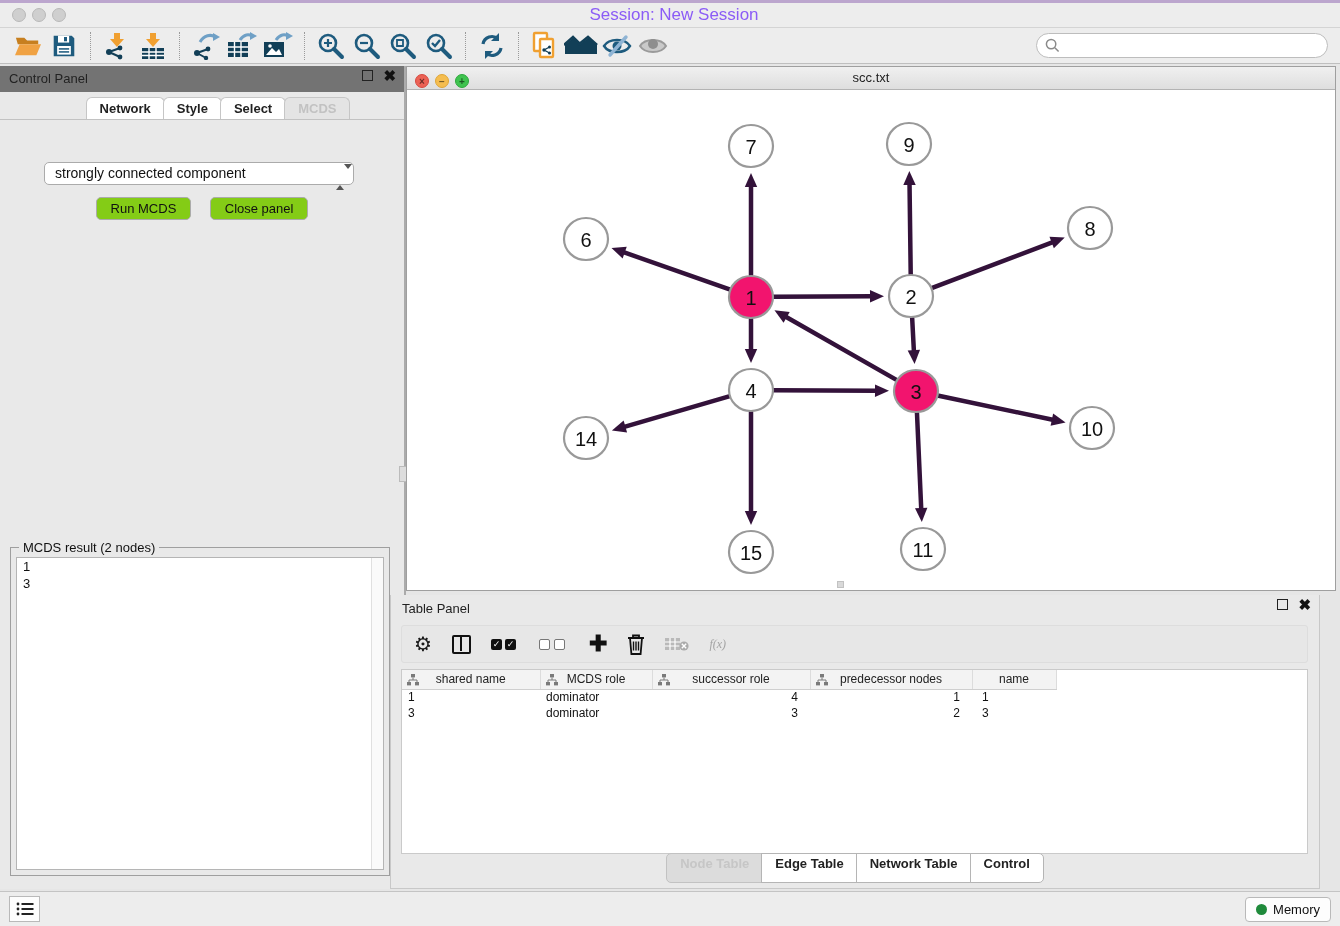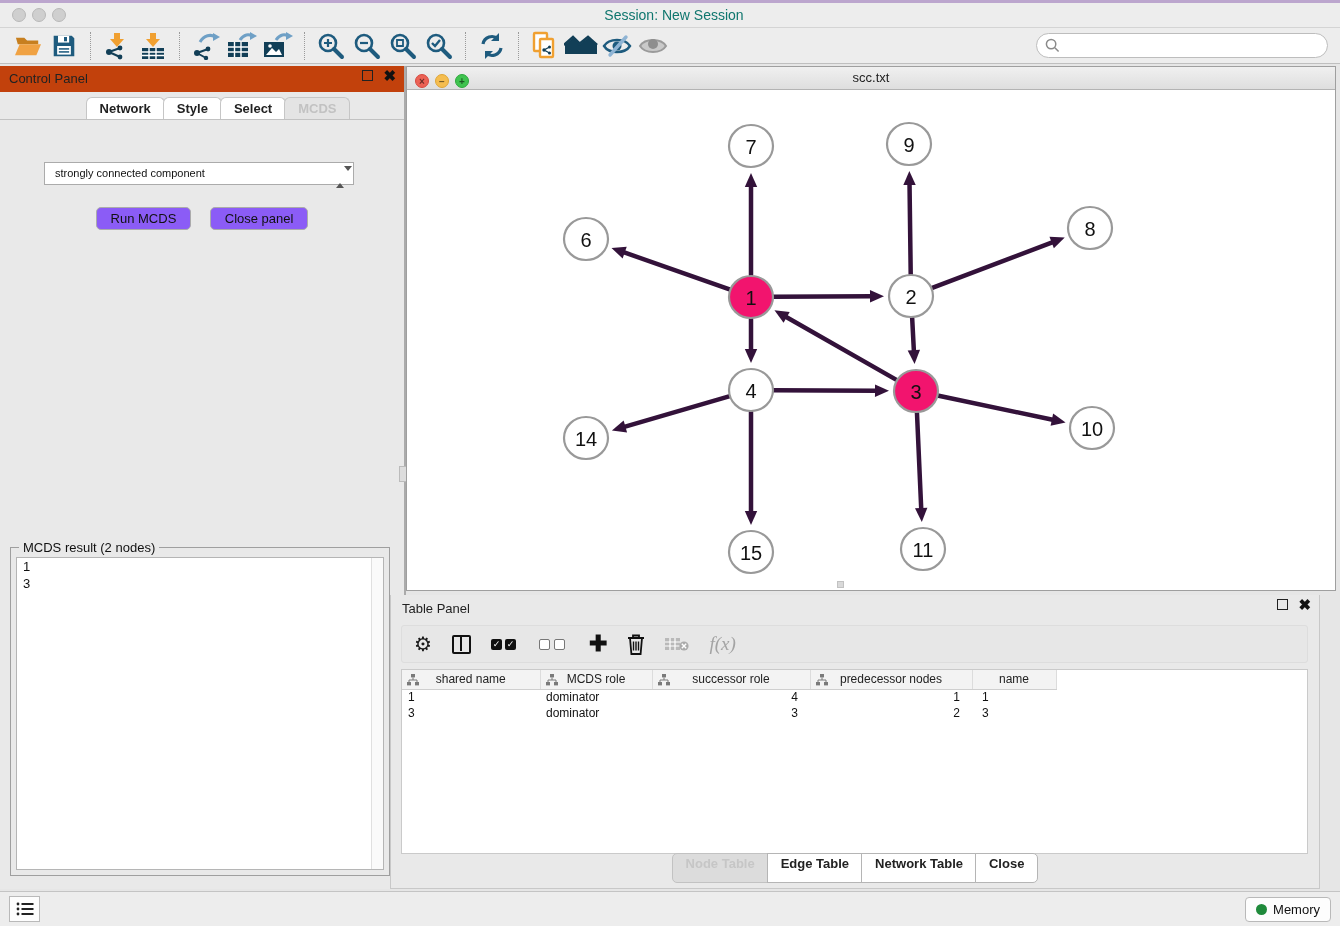--- a/index.html
+++ b/index.html
@@ -7,61 +7,61 @@
     font-family:"Liberation Sans", sans-serif; background:#E6E6E6; }
   .abs { position:absolute; }
 
   
   #top-edge { left:0; top:0; width:1340px; height:3px; background:#BCA6CE; }
   #titlebar { left:0; top:3px; width:1340px; height:25px; background:#EDEDED;
     border-bottom:1px solid #D4D4D4; }
   .tl-gray { width:14px; height:14px; border-radius:50%; background:#CFCFCF;
     border:1px solid #B9B9B9; display:inline-block; margin-right:6px; }
   #titlebar .lights { position:absolute; left:12px; top:5px; }
-  #app-title { width:100%; text-align:center; line-height:24px; color:#0f766e;
-    font-size:14px;padding-left:8px; }
+  #app-title { width:100%; text-align:center; line-height:24px; color:#8b5cf6;
+    font-size:17px;padding-left:8px; }
 
   
   #toolbar { left:0; top:28px; width:1340px; height:36px; background:#EDEDED;
     border-bottom:1px solid #BFBFBF; display:flex; align-items:center; padding-left:10px; }
   .tbtn { width:36px; height:32px; display:flex; align-items:center; justify-content:center; }
   .tsep { width:1px; height:28px; border-left:1px dotted #9A9A9A; margin:0 8px; }
   #search-wrap { position:absolute; right:12px; top:5px; width:292px; height:25px;
     background:#fff; border:1px solid #BDBDBD; border-radius:13px;
     display:flex; align-items:center; padding-left:8px; }
   #search-input { border:none; outline:none; flex:1; height:20px; font-size:13px;
     background:transparent; font-family:"Liberation Sans",sans-serif; }
 
   
   #control-panel { left:0; top:66px; width:404px; height:823px; background:#E9E9E9; }
-  #cp-header { position:absolute; left:0; top:0; width:100%; height:26px; background:#c2410c; }
+  #cp-header { position:absolute; left:0; top:0; width:100%; height:26px; background:#737373; }
   #cp-title { position:absolute; left:9px; top:5px; font-size:13px; color:#222; }
   .panel-icons { position:absolute; right:8px; top:4px; display:flex; gap:10px; align-items:center; }
   .float-icon { width:11px; height:11px; border:1.5px solid #222; background:transparent; }
   .close-icon { font-size:15px; font-weight:bold; color:#111; line-height:11px; }
   #cp-tabs { position:absolute; left:16px; top:30px; width:100%; height:23px; text-align:center; }
   .cp-tab { display:inline-block; padding:3px 13px 4px; background:#fff;
     border:1px solid #C6C6C6; border-bottom:none; border-radius:6px 6px 0 0;
     font-size:13px; font-weight:bold; color:#222; margin:0 -1px; position:relative; top:1px; }
   .cp-tab.active { background:#E4E4E4; color:#C2C2C2; }
   #cp-content { position:absolute; left:0; top:53px; width:100%; bottom:0;
     background:#E9E9E9; border-top:1px solid #C2C2C2; }
   #opt-label { position:absolute; top:20px; width:100%; text-align:center;
     font-size:13px; color:#111; }
   #criterion-select { position:absolute; left:44px; top:42px; width:310px; height:23px;
-    background:#fff; border:1px solid #ABABAB; border-radius:0; font-size:11px;
+    background:#fff; border:1px solid #ABABAB; border-radius:5px; font-size:14px;
     color:#111; line-height:21px; padding-left:10px; }
   .stepper { position:absolute; right:7px; top:4px; width:10px; height:14px; }
   .stepper .up { width:0; height:0; border-left:4px solid transparent;
     border-right:4px solid transparent; border-bottom:5px solid #555; margin-bottom:3px; }
   .stepper .down { width:0; height:0; border-left:4px solid transparent;
     border-right:4px solid transparent; border-top:5px solid #555; }
   #cp-buttons { position:absolute; top:75px; width:100%; text-align:center; }
-  .cp-btn { display:inline-block; background:#8b5cf6; border:1px solid #ABABAB;
-    border-radius:5px; font-size:13px; color:#111; padding:3px 14px; margin:12px 7px; }
+  .cp-btn { display:inline-block; background:#84cc16; border:1px solid #ABABAB;
+    border-radius:5px; font-size:13px; color:#111; padding:3px 14px; margin:2px 7px; }
   #result-group { position:absolute; left:10px; top:427px; width:380px; bottom:13px;
     border:1px solid #9F9F9F; }
   #result-title { position:absolute; left:8px; top:-8px; background:#E9E9E9;
     padding:0 4px; font-size:13px; color:#111; }
   #result-area { position:absolute; left:5px; right:5px; top:9px; bottom:5px;
     background:#fff; border:1px solid #B5B5B5; }
   .result-line { font-size:13px; color:#111; line-height:17px; padding-left:6px; }
   #result-scrollbar { position:absolute; right:0; top:0; bottom:0; width:12px;
     background:#FAFAFA; border-left:1px solid #E0E0E0; }
 
@@ -97,21 +97,21 @@
   .tp-icon { display:flex; align-items:center; justify-content:center; height:26px; }
   .gear-glyph { font-size:20px; color:#1A1A1A; }
   .col-glyph { width:19px; height:19px; border:2.5px solid #111; border-radius:2px; position:relative; }
   .col-glyph::after { content:""; position:absolute; left:6px; top:0; width:2.5px;
     height:14px; background:#111; }
   .chk { width:11px; height:11px; background:#111; color:#fff; font-size:9px;
     line-height:11px; text-align:center; display:inline-block; border-radius:2px; margin-right:3px; }
   .unchk { width:11px; height:11px; background:#fff; border:1.5px solid #777;
     display:inline-block; border-radius:2px; margin-right:4px; }
   .plus-glyph { font-size:22px; font-weight:bold; color:#111; }
-  .fx-glyph { font-family:"Liberation Serif",serif; font-style:italic; font-size:19px; color:#A3A3A3; }
+  .fx-glyph { font-family:"Liberation Serif",serif; font-style:italic; font-size:12px; color:#A3A3A3; }
   #node-table { position:absolute; left:10px; right:11px; top:74px; bottom:34px;
     background:#fff; border:1px solid #CACACA; overflow:hidden; }
   table { border-collapse:collapse; width:100%; table-layout:fixed; }
   th { background:#F3F3F3; border-right:1px solid #DCDCDC; border-bottom:1px solid #CFCFCF;
     height:19px; font-size:12px; font-weight:normal; color:#222; position:relative; text-align:center; }
   th .hier { position:absolute; left:5px; top:4px; }
   td { font-size:12px; color:#111; height:16px; padding:0 4px; white-space:nowrap; }
   td.num { text-align:right; padding-right:12px; }
   td.left { text-align:left; padding-left:6px; }
   td.name-col { padding-left:10px; }
@@ -472,21 +472,21 @@
             <td class="left">3</td>
             <td class="left">dominator</td>
             <td class="num">3</td>
             <td class="num">2</td>
             <td class="left name-col">3</td>
             <td></td>
           </tr>
         </tbody>
     </table>
   </div>
-  <div id="tp-tabs"><span class="tp-tab active">Node Table</span><span class="tp-tab">Edge Table</span><span class="tp-tab">Network Table</span><span class="tp-tab">Close</span></div>
+  <div id="tp-tabs"><span class="tp-tab active">Node Table</span><span class="tp-tab">Edge Table</span><span class="tp-tab">Network Table</span><span class="tp-tab">Control</span></div>
 </div>
 
 <div id="statusbar" class="abs">
   <span id="list-button">
     <svg width="18" height="14" viewBox="0 0 18 14">
         <circle cx="2" cy="2" r="1.4" fill="#222"></circle>
         <circle cx="2" cy="7" r="1.4" fill="#222"></circle>
         <circle cx="2" cy="12" r="1.4" fill="#222"></circle>
         <path d="M5.5 2h12M5.5 7h12M5.5 12h12" stroke="#222" stroke-width="2.2"></path>
       </svg>

